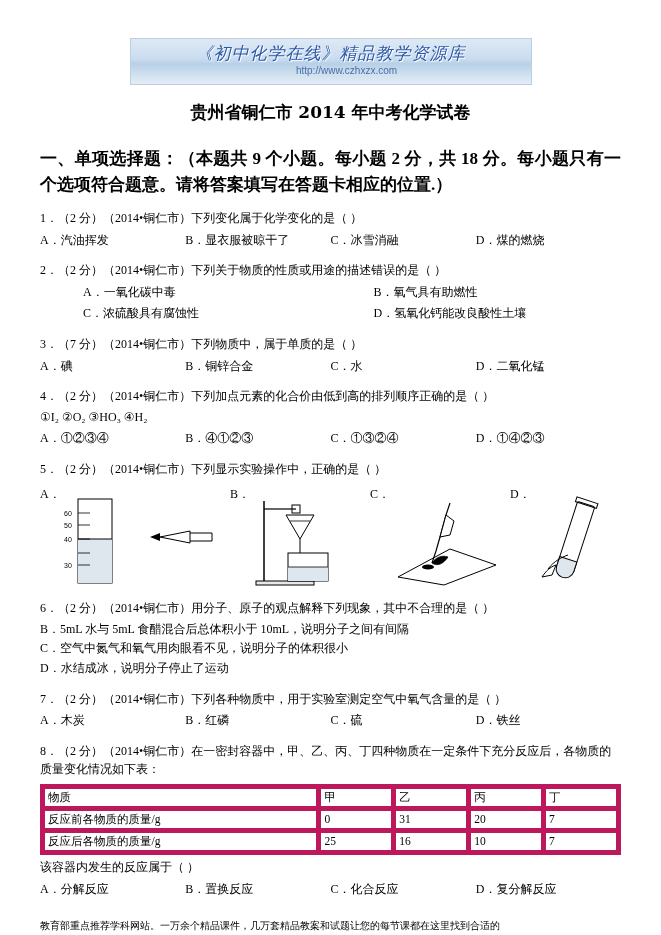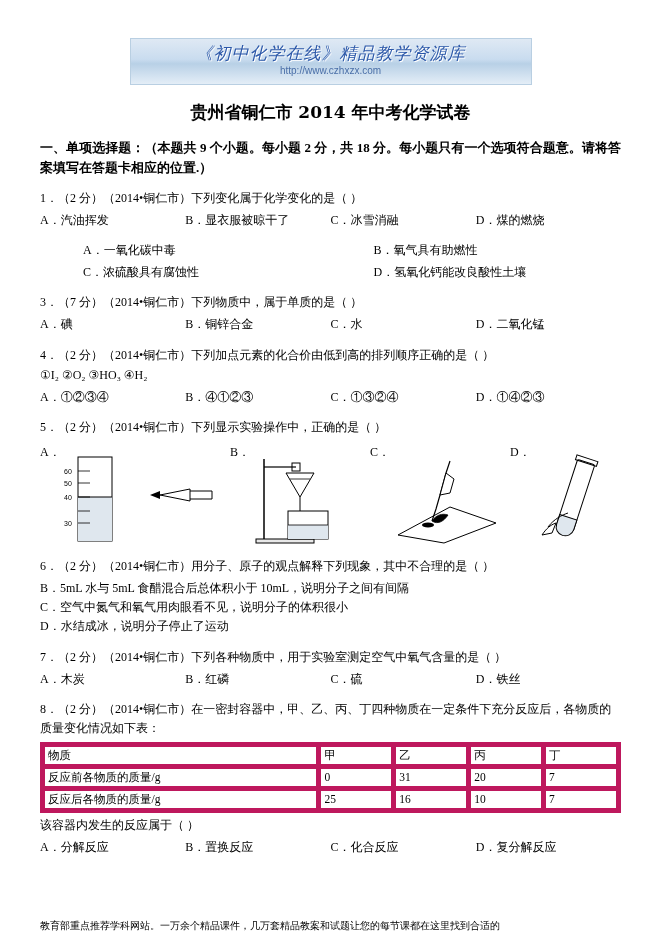--- a/index.html
+++ b/index.html
@@ -47,33 +47,34 @@
   }
   .banner-url {
     position: absolute;
     top: 26px;
     left: 0;
     width: 100%;
     text-align: center;
     font-family: "Liberation Sans", sans-serif;
     font-size: 10px;
     color: #4a6fa8;
+    padding-left: 16px;
   }
   
   .doc-title {
     margin-top: 16px;
     text-align: center;
     font-size: 17px;
     font-weight: bold;
     font-family: "DejaVu Serif", serif;
   }
   
   .section-head {
-    margin-top: 14px;
-    font-size: 13px;
+    margin-top: 22px;
+    font-size: 17px;
     font-weight: bold;
     line-height: 1.5;
     text-align: justify;
   }
   .q {
     margin-top: 12px;
     font-size: 12px;
     line-height: 1.55;
   }
   .q-stem {
@@ -161,20 +162,21 @@
     <div class="q-stem">1．（2 分）（2014•铜仁市）下列变化属于化学变化的是（        ）</div>
     <div class="opts opts-4">
       <div class="opt">A．汽油挥发</div>
       <div class="opt">B．显衣服被晾干了</div>
       <div class="opt">C．冰雪消融</div>
       <div class="opt">D．煤的燃烧</div>
     </div>
   </div>
 
   <div class="q">
+    <div class="q-stem">2．（2 分）（2014•铜仁市）下列关于物质的性质或用途的描述错误的是（        ）</div>
     <div class="opts opts-2">
       <div class="opt">A．一氧化碳中毒</div>
       <div class="opt">B．氧气具有助燃性</div>
     </div>
     <div class="opts opts-2">
       <div class="opt">C．浓硫酸具有腐蚀性</div>
       <div class="opt">D．氢氧化钙能改良酸性土壤</div>
     </div>
   </div>
 

